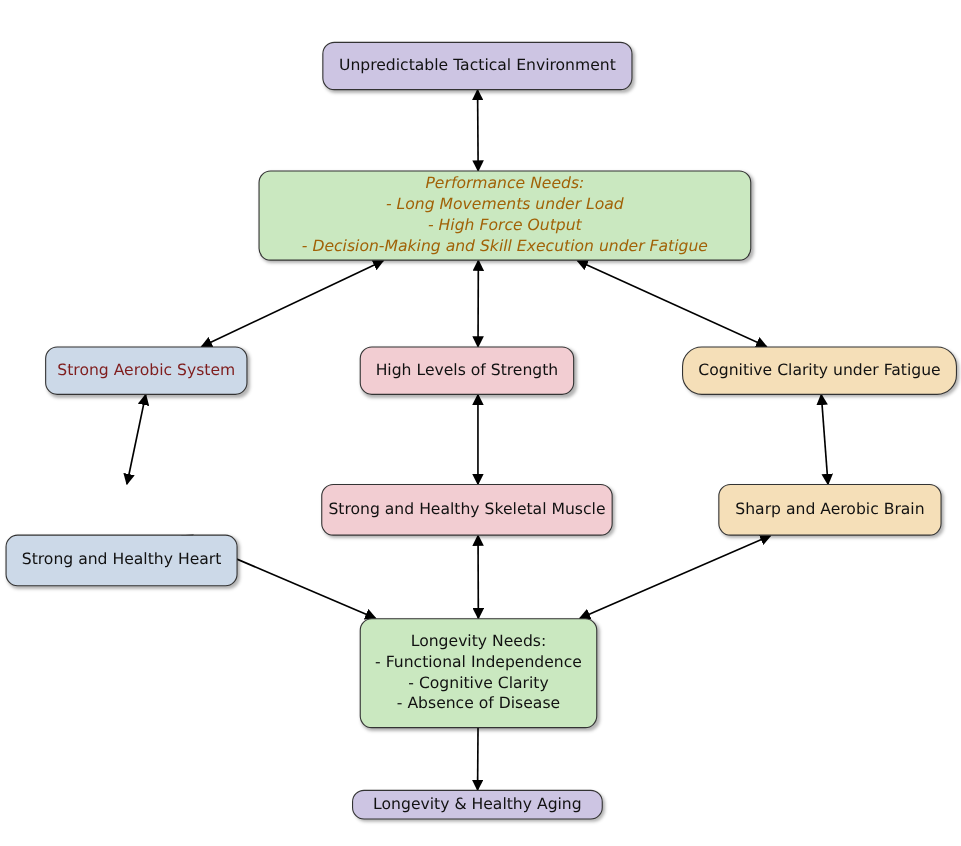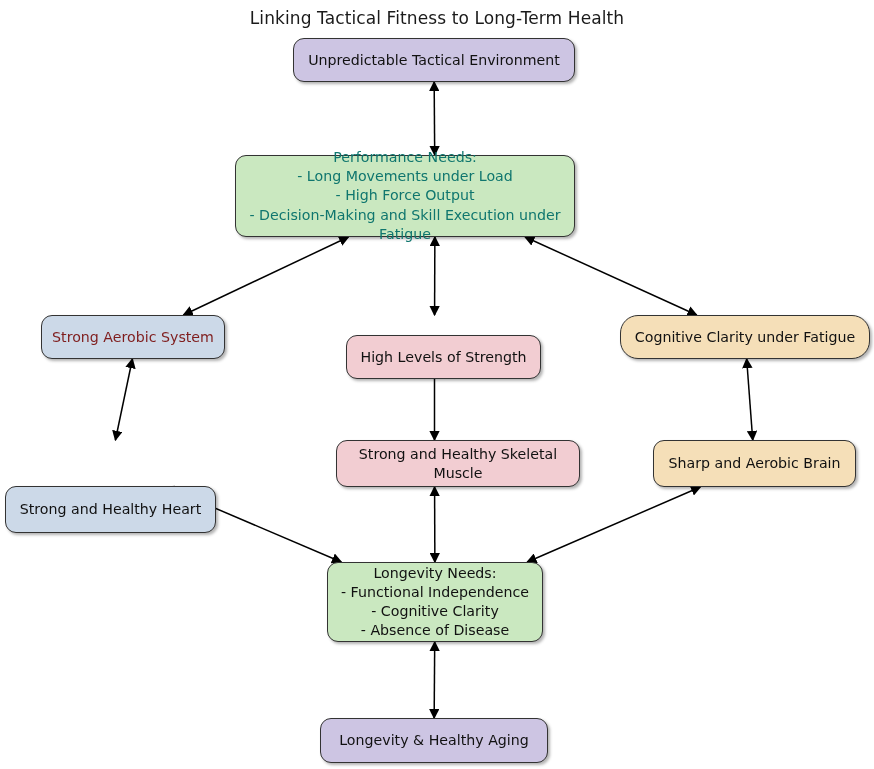--- a/index.html
+++ b/index.html
@@ -50,21 +50,20 @@
     padding: 0 4px;
     z-index: 2;
   }
   .node.multiline { line-height: 19.2px; }
 </style>
 </head>
 <body>
 
 <div id="stage">
 
-  <div class="diagram-title">Linking Tactical Fitness to Long-Term Health</div>
 
   <svg id="edge-layer" viewBox="0 0 874 769" xmlns="http://www.w3.org/2000/svg">
       <defs>
         <marker id="arrow-end" viewBox="0 0 10 10" refX="8.8" refY="5" markerWidth="7" markerHeight="7" orient="auto" markerUnits="strokeWidth">
           <path d="M 0 0 L 10 5 L 0 10 z" fill="#000000"></path>
         </marker>
         <marker id="arrow-start" viewBox="0 0 10 10" refX="1.2" refY="5" markerWidth="7" markerHeight="7" orient="auto" markerUnits="strokeWidth">
           <path d="M 10 0 L 0 5 L 10 10 z" fill="#000000"></path>
         </marker>
       </defs>
@@ -76,30 +75,30 @@
       <line x1="434.5" y1="359" x2="434.5" y2="440" stroke="#000000" stroke-width="1.5" marker-end="url(#arrow-end)" marker-start="url(#arrow-start)"></line>
       <line x1="746.6521739130435" y1="359" x2="752.7351778656126" y2="440" stroke="#000000" stroke-width="1.5" marker-end="url(#arrow-end)" marker-start="url(#arrow-start)"></line>
       <line x1="165.5595667870036" y1="487" x2="341.28158844765346" y2="562" stroke="#000000" stroke-width="1.5" marker-end="url(#arrow-end)" marker-start="url(#arrow-start)"></line>
       <line x1="434.58483754512633" y1="487" x2="434.85559566787003" y2="562" stroke="#000000" stroke-width="1.5" marker-end="url(#arrow-end)" marker-start="url(#arrow-start)"></line>
       <line x1="700.2888086642599" y1="487" x2="527.274368231047" y2="562" stroke="#000000" stroke-width="1.5" marker-end="url(#arrow-end)" marker-start="url(#arrow-start)"></line>
       <line x1="434.71119133574007" y1="642" x2="434.1624548736462" y2="718" stroke="#000000" stroke-width="1.5" marker-end="url(#arrow-end)" marker-start="url(#arrow-start)"></line>
     </svg>
 
   <div id="node-layer">
       <div class="node" style="left: 293px; top: 38px; width: 282px; height: 44px; background: rgb(205, 197, 227); border-color: rgb(51, 51, 51); color: rgb(17, 17, 17);">Unpredictable Tactical Environment</div>
-      <div class="node multiline" style="left: 235px; top: 155px; width: 340px; height: 82px; background: rgb(202, 232, 192); border-color: rgb(51, 51, 51); color: #0f766e;">Performance Needs:
+      <div class="node multiline" style="left: 235px; top: 155px; width: 448px; height: 82px; background: rgb(202, 232, 192); border-color: rgb(51, 51, 51); color: #a16207; font-style: italic;">Performance Needs:
 - Long Movements under Load
 - High Force Output
 - Decision-Making and Skill Execution under Fatigue</div>
       <div class="node" style="left: 41px; top: 315px; width: 184px; height: 44px; background: rgb(204, 217, 232); border-color: rgb(51, 51, 51); color: #7f1d1d;">Strong Aerobic System</div>
-      <div class="node" style="left: 346px; top: 315px; width: 195px; height: 44px; background: rgb(242, 205, 210); border-color: rgb(51, 51, 51); color: rgb(17, 17, 17); margin-top: 20px;">High Levels of Strength</div>
+      <div class="node" style="left: 327px; top: 315px; width: 195px; height: 44px; background: rgb(242, 205, 210); border-color: rgb(51, 51, 51); color: rgb(17, 17, 17);">High Levels of Strength</div>
       <div class="node" style="left: 620px; top: 315px; width: 250px; height: 44px; background: rgb(245, 223, 184); border-color: rgb(51, 51, 51); color: rgb(17, 17, 17); border-radius: 18px;">Cognitive Clarity under Fatigue</div>
       <div class="node" style="left: 5px; top: 440px; width: 211px; height: 47px; background: rgb(204, 217, 232); border-color: rgb(51, 51, 51); color: rgb(17, 17, 17); margin-top: 46px;">Strong and Healthy Heart</div>
-      <div class="node" style="left: 292px; top: 440px; width: 244px; height: 47px; background: rgb(242, 205, 210); border-color: rgb(51, 51, 51); color: rgb(17, 17, 17); margin-left: 44px;">Strong and Healthy Skeletal Muscle</div>
+      <div class="node" style="left: 292px; top: 440px; width: 265px; height: 47px; background: rgb(242, 205, 210); border-color: rgb(51, 51, 51); color: rgb(17, 17, 17);">Strong and Healthy Skeletal Muscle</div>
       <div class="node" style="left: 653px; top: 440px; width: 203px; height: 47px; background: rgb(245, 223, 184); border-color: rgb(51, 51, 51); color: rgb(17, 17, 17);">Sharp and Aerobic Brain</div>
-      <div class="node multiline" style="left: 327px; top: 562px; width: 216px; height: 80px; background: rgb(202, 232, 192); border-color: rgb(51, 51, 51); color: rgb(17, 17, 17);">Longevity Needs:
+      <div class="node multiline" style="left: 327px; top: 562px; width: 216px; height: 100px; background: rgb(202, 232, 192); border-color: rgb(51, 51, 51); color: rgb(17, 17, 17);">Longevity Needs:
 - Functional Independence
 - Cognitive Clarity
 - Absence of Disease</div>
-      <div class="node" style="left: 320px; top: 718px; width: 228px; height: 45px; background: rgb(205, 197, 227); border-color: rgb(51, 51, 51); color: rgb(17, 17, 17);">Longevity &amp; Healthy Aging</div>
+      <div class="node" style="left: 320px; top: 718px; width: 228px; height: 27px; background: rgb(205, 197, 227); border-color: rgb(51, 51, 51); color: rgb(17, 17, 17);">Longevity &amp; Healthy Aging</div>
     </div>
 
 </div>
 
 </body></html>

